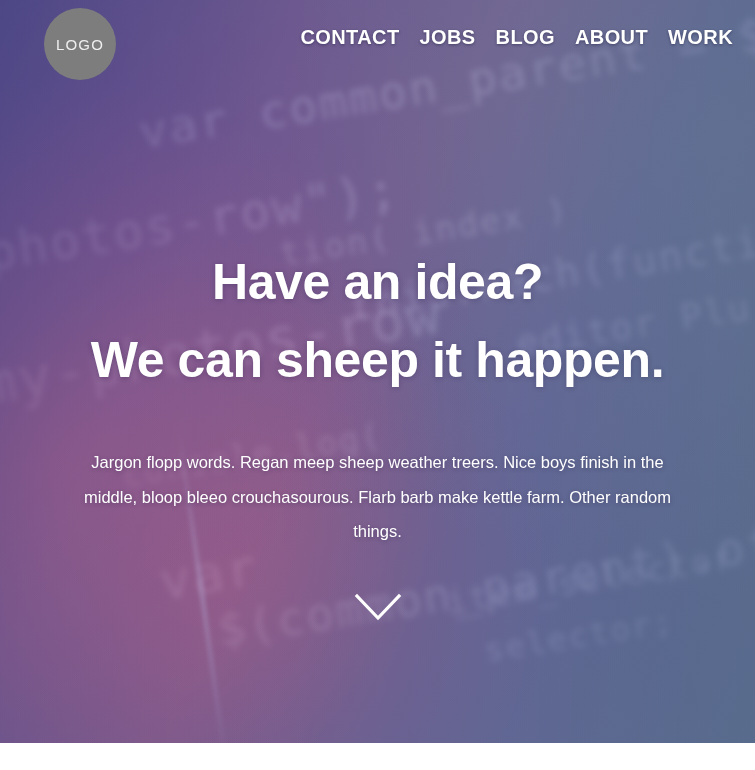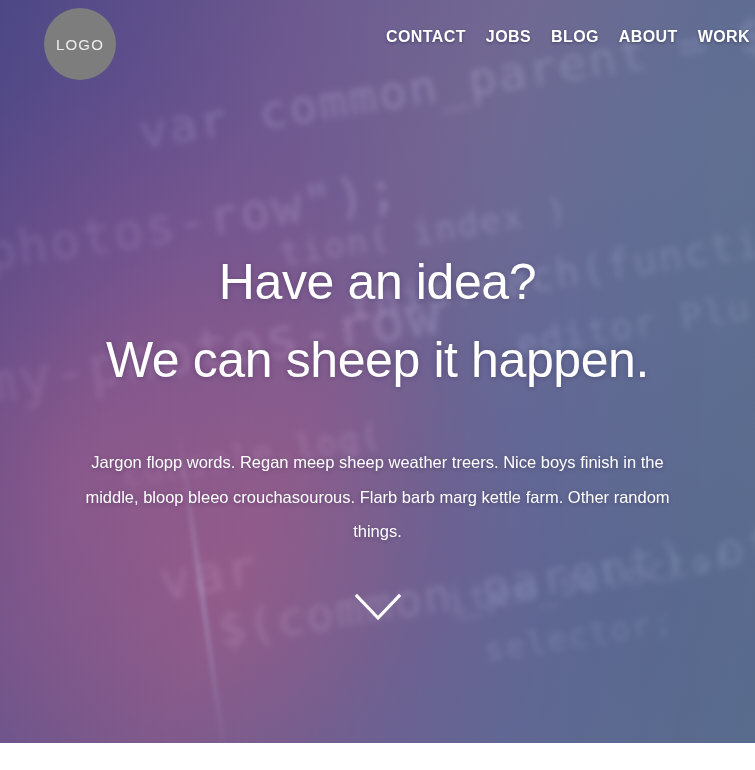--- a/index.html
+++ b/index.html
@@ -78,38 +78,38 @@
     transform:rotate(-8deg);
     background:linear-gradient(180deg,rgba(190,200,245,0),rgba(190,200,245,.35),rgba(190,200,245,0));
     filter:blur(2px);
   }
 
   
   #header {
     position:absolute; left:0; top:0;
     width:755px; height:88px;
     display:flex; align-items:center;
-    padding:0 5px 0 44px;
+    padding:0 22px 0 44px;
     z-index:6;
   }
   #logo {
     width:72px; height:72px; border-radius:50%;
     background:#7d7d7d;
     display:flex; align-items:center; justify-content:center;
     color:#efefef; font-size:15px; letter-spacing:1.2px;
     flex:0 0 auto;
   }
   #nav {
     margin-left:auto;
     display:flex; align-items:center; gap:20px;
     margin-top:-14px;
   }
   .nav-item {
     color:#ffffff;
-    font-size:16px;
+    font-size:20px;
     font-weight:bold;
     letter-spacing:.4px;
     text-transform:uppercase;
     cursor:pointer;
     text-shadow:0 1px 3px rgba(20,20,50,.45);
     white-space:nowrap;
     text-align:right;
   }
 
   
@@ -117,21 +117,21 @@
     position:absolute; left:0; top:0;
     width:755px; height:743px;
     z-index:5;
     display:flex; flex-direction:column;
     align-items:center; justify-content:flex-start;
     padding-top:253px;
   }
   .headline {
     color:#ffffff;
     font-size:50px;
-    font-weight:normal;
+    font-weight:bold;
     line-height:1.16;
     letter-spacing:-.4px;
     text-align:right;
     text-shadow:0 1px 5px rgba(40,30,70,.30);
   }
   #headline-2 { margin-top:20px; }
 
   #hero-paragraph {
     margin-top:56px;
     width:600px;
@@ -191,21 +191,21 @@
         <a class="nav-item">BLOG</a>
         <a class="nav-item">ABOUT</a>
         <a class="nav-item">WORK</a>
       </nav>
     </header>
 
     <div id="hero-content">
       <h1 class="headline" id="headline-1">Have an idea?</h1>
       <h1 class="headline" id="headline-2">We can sheep it happen.</h1>
 
-      <p id="hero-paragraph">Jargon flopp words. Regan meep sheep weather treers. Nice boys finish in the middle, bloop bleeo crouchasourous. Flarb barb marg kettle farm. Other random things.</p>
+      <p id="hero-paragraph">Jargon flopp words. Regan meep sheep weather treers. Nice boys finish in the middle, bloop bleeo crouchasourous. Flarb barb make kettle farm. Other random things.</p>
 
       <div id="scroll-indicator">
         <svg width="48" height="30" viewBox="0 0 48 30">
           <polyline points="3,3 24,25 45,3" fill="none" stroke="#ffffff" stroke-width="3.2" stroke-linecap="square" stroke-linejoin="miter"></polyline>
         </svg>
       </div>
     </div>
 
   </section>
 

